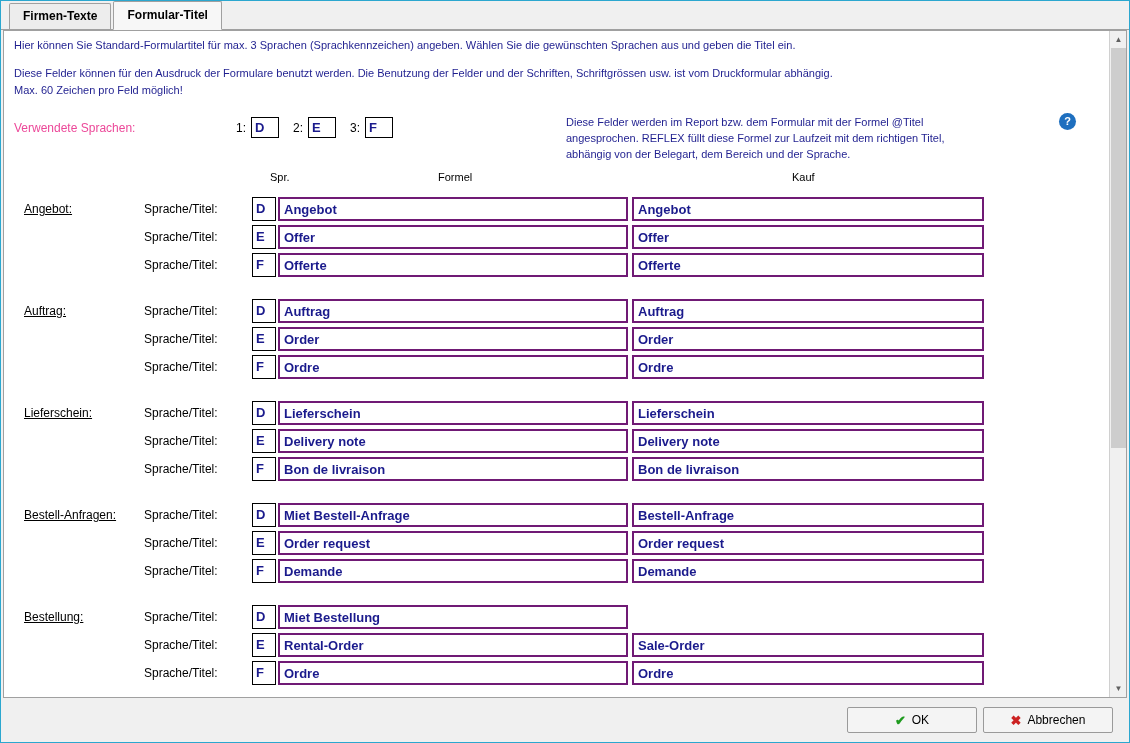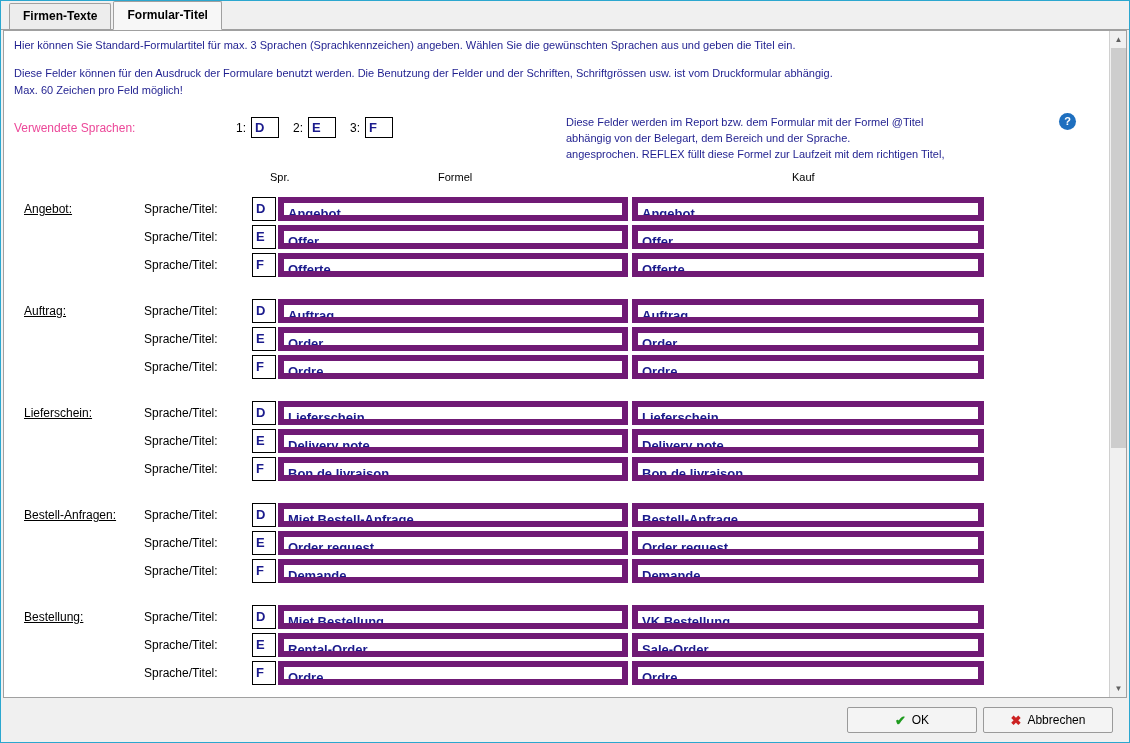--- a/index.html
+++ b/index.html
@@ -213,21 +213,21 @@
     font-weight: bold;
     color: #1a1a8c;
     padding: 0 3px;
     background: #fff;
     line-height: 22px;
     margin-right: 2px;
     font-family: "Liberation Sans", sans-serif;
   }
   .txt-input {
     height: 24px;
-    border: 6px solid #701a75;
+    border: 2px solid #701a75;
     box-sizing: border-box;
     font-size: 13px;
     font-weight: bold;
     color: #1a1a8c;
     padding: 0 4px;
     background: #fff;
     line-height: 22px;
     font-family: "Liberation Sans", sans-serif;
     white-space: nowrap;
     overflow: hidden;
@@ -328,22 +328,22 @@
           <span class="num">2:</span>
           <div class="small-input">E</div>
         </div>
         <div class="langfield">
           <span class="num">3:</span>
           <div class="small-input">F</div>
         </div>
 
         <div class="hint">
           <div>Diese Felder werden im Report bzw. dem Formular mit der Formel @Titel</div>
+          <div>angesprochen. REFLEX füllt diese Formel zur Laufzeit mit dem richtigen Titel,</div>
           <div>abhängig von der Belegart, dem Bereich und der Sprache.</div>
-          <div>angesprochen. REFLEX füllt diese Formel zur Laufzeit mit dem richtigen Titel,</div>
         </div>
         <div class="help-icon">?</div>
       </div>
 
       <div class="colheads">
         <span class="spr">Spr.</span>
         <span class="miete">Formel</span>
         <span class="kauf">Kauf</span>
       </div>
 
@@ -443,21 +443,20 @@
               <div class="txt-input txt-kauf">Demande</div>
             </div>
           </div>
           <div class="group-gap"></div>
           <div class="group">
             <div class="grow">
               <div class="gname">Bestellung:</div>
               <div class="slabel">Sprache/Titel:</div>
               <div class="spr-input">D</div>
               <div class="txt-input txt-miete">Miet Bestellung</div>
-              <div class="txt-input txt-kauf">VK Bestellung</div>
             </div>
             <div class="grow">
               <div class="gname" style="text-decoration: none;"></div>
               <div class="slabel">Sprache/Titel:</div>
               <div class="spr-input">E</div>
               <div class="txt-input txt-miete">Rental-Order</div>
               <div class="txt-input txt-kauf">Sale-Order</div>
             </div>
             <div class="grow">
               <div class="gname" style="text-decoration: none;"></div>

